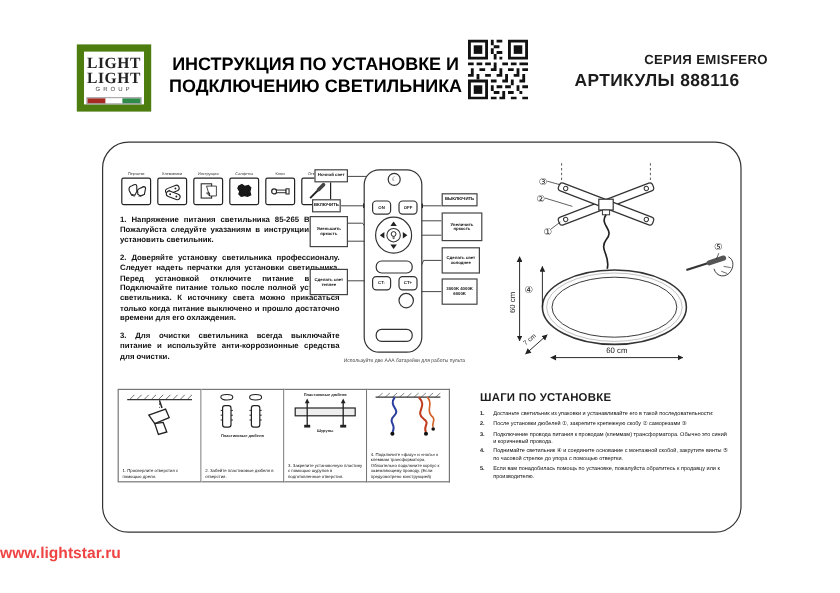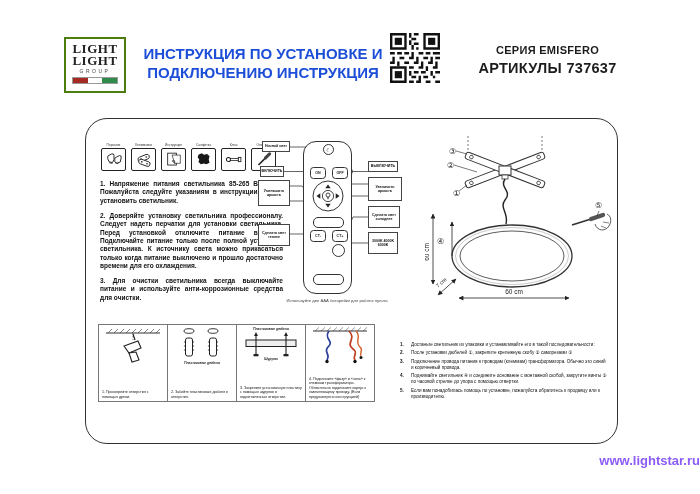--- a/index.html
+++ b/index.html
@@ -1,30 +1,30 @@
 <!DOCTYPE html>
 <html><head>
 <meta charset="utf-8">
 <style>
   html,body{margin:0;padding:0;background:#fff;}
   .page{position:relative;width:700px;height:494px;background:#fff;overflow:hidden;
         font-family:"Liberation Sans","DejaVu Sans",sans-serif;color:#1c1c1c;}
   .abs{position:absolute;}
 
   
-  .logo-box{left:64px;top:37px;width:62px;height:56px;border:2px solid #4d7c0f;background:#fff;
+  .logo-box{left:64px;top:37px;width:62px;height:56px;border:6px solid #4d7c0f;background:#fff;
             display:flex;flex-direction:column;align-items:center;justify-content:flex-start;padding-top:4px;box-sizing:border-box;}
   .logo-word{font-family:"Liberation Serif","DejaVu Serif",serif;font-weight:bold;font-size:13px;line-height:12px;letter-spacing:.5px;color:#222;}
   .logo-group{font-size:5px;letter-spacing:2.5px;color:#444;margin-top:1px;}
   .logo-flag{display:flex;width:44px;height:5px;margin-top:3px;border:.5px solid #999;}
   .logo-flag span{flex:1;}
-  .main-title{left:138px;top:44px;width:250px;text-align:center;font-weight:bold;font-size:15px;line-height:19px;color:#1d4ed8;}
+  .main-title{left:138px;top:44px;width:250px;text-align:center;font-weight:bold;font-size:15px;line-height:19px;color:#000000;}
   .qr{left:390px;top:33px;width:50px;height:50px;}
   .series-wrap{left:455px;top:44px;width:185px;text-align:center;}
-  .series{font-size:11px;font-weight:bold;letter-spacing:.3px;}
+  .series{font-size:11px;font-weight:bold;letter-spacing:.3px;text-align:right;}
   .articles{font-size:14.5px;font-weight:bold;margin-top:4px;letter-spacing:.3px;}
 
   
   .sheet{left:85px;top:118px;width:531px;height:324px;border:1.6px solid #333;border-radius:22px;background:#fff;}
 
   
   .tools-heading{left:100px;top:132px;width:190px;font-size:7.6px;font-weight:bold;}
   .tool-row{left:100px;top:143px;width:184px;display:flex;gap:3px;}
   .tool{width:27px;display:flex;flex-direction:column;align-items:center;}
   .tool-label{font-size:3.2px;color:#333;margin-bottom:1px;white-space:nowrap;}
@@ -48,21 +48,21 @@
   .panel:first-child{border-left:.8px solid #777;}
   .panel-label{font-size:3.3px;font-weight:bold;text-align:center;color:#222;}
   .panel-cap{font-size:3.6px;line-height:1.25;color:#111;margin-top:auto;}
 
   
   .steps-heading{left:400px;top:326px;width:210px;font-size:9.5px;font-weight:bold;letter-spacing:.2px;}
   .steps{left:400px;top:342px;width:208px;}
   .step{display:flex;gap:5px;font-size:4.6px;line-height:1.3;margin-bottom:2.5px;color:#111;}
   .step .n{width:6px;font-weight:bold;flex:none;}
 
-  .footer{left:0;top:453px;width:700px;text-align:right;font-size:13px;font-weight:bold;color:#8b5cf6;}
+  .footer{left:0;top:453px;width:700px;text-align:left;font-size:13px;font-weight:bold;color:#ef4444;}
 
   svg text{font-family:"Liberation Sans","DejaVu Sans",sans-serif;fill:#222;}
 </style>
 </head>
 <body>
 
 <div class="page">
 
   <div class="abs logo-box">
     <div class="logo-word">LIGHT</div>
@@ -70,21 +70,21 @@
     <div class="logo-group">GROUP</div>
     <div class="logo-flag">
       <span style="background:#a52a21"></span>
       <span style="background:#ffffff"></span>
       <span style="background:#2e8b4a"></span>
     </div>
   </div>
 
   <div class="abs main-title">
     <div>ИНСТРУКЦИЯ ПО УСТАНОВКЕ И</div>
-    <div>ПОДКЛЮЧЕНИЮ ИНСТРУКЦИЯ</div>
+    <div>ПОДКЛЮЧЕНИЮ СВЕТИЛЬНИКА</div>
   </div>
 
   <svg class="abs qr" viewBox="0 0 21 21">
     <rect x="0" y="0" width="21" height="21" fill="#fff"></rect>
     <g fill="#111">
       <path d="M0 0h7v7h-7z M1 1v5h5v-5z" fill-rule="evenodd"></path>
         <rect x="2" y="2" width="3" height="3"></rect>
       <path d="M14 0h7v7h-7z M15 1v5h5v-5z" fill-rule="evenodd"></path>
         <rect x="16" y="2" width="3" height="3"></rect>
       <path d="M0 14h7v7h-7z M1 15v5h5v-5z" fill-rule="evenodd"></path>
@@ -95,21 +95,21 @@
                M0 12h2v1h-2z M3 12h1v2h-1z M6 12h2v1h-2z M10 12h2v1h-2z M13 12h1v2h-1z M16 12h2v1h-2z M19 12h1v2h-1z
                M8 14h2v1h-2z M12 14h2v1h-2z M15 14h1v2h-1z M18 14h2v1h-2z
                M8 16h1v2h-1z M10 16h2v1h-2z M13 16h2v1h-2z M17 16h1v2h-1z M19 16h2v1h-2z
                M9 18h2v1h-2z M12 18h1v2h-1z M14 18h2v1h-2z M18 18h1v1h-1z
                M8 20h2v1h-2z M11 20h2v1h-2z M15 20h2v1h-2z M19 20h2v1h-2z"></path>
     </g>
   </svg>
 
   <div class="abs series-wrap">
     <div class="series">СЕРИЯ EMISFERO</div>
-    <div class="articles">АРТИКУЛЫ 737637</div>
+    <div class="articles">АРТИКУЛЫ 888116</div>
   </div>
 
   <div class="abs sheet"></div>
 
 
   <div class="abs tool-row">
     <div class="tool">
       <div class="tool-label">Перчатки</div>
       <div class="tool-ic">
         <svg width="20" height="19" viewBox="0 0 24 24">
@@ -352,20 +352,21 @@
         <circle cx="18" cy="34.5" r="1.7" fill="#111"></circle>
         <path d="M40 4C48 12 36 16 44 22C50 26 43 28 46 33" stroke="#c03c1e" stroke-width="1.7" fill="none"></path>
         <circle cx="46" cy="34.5" r="1.7" fill="#111"></circle>
         <path d="M47 4C53 10 45 14 51 20C55 23 50 26 52 29" stroke="#d4622a" stroke-width="1.4" fill="none"></path>
         <circle cx="52" cy="30.5" r="1.5" fill="#111"></circle>
       </svg>
       <div class="panel-cap">4. Подключите «фазу» и «ноль» к клеммам трансформатора. Обязательно подключите корпус к заземляющему проводу. (Если предусмотрено конструкцией)</div>
     </div>
   </div>
 
+  <div class="abs steps-heading">ШАГИ ПО УСТАНОВКЕ</div>
   <div class="abs steps">
     <div class="step">
       <span class="n">1.</span>
       <span>Достаньте светильник из упаковки и устанавливайте его в такой последовательности:</span>
     </div>
     <div class="step">
       <span class="n">2.</span>
       <span>После установки дюбелей ①, закрепите крепежную скобу ② саморезами ③</span>
     </div>
     <div class="step">

